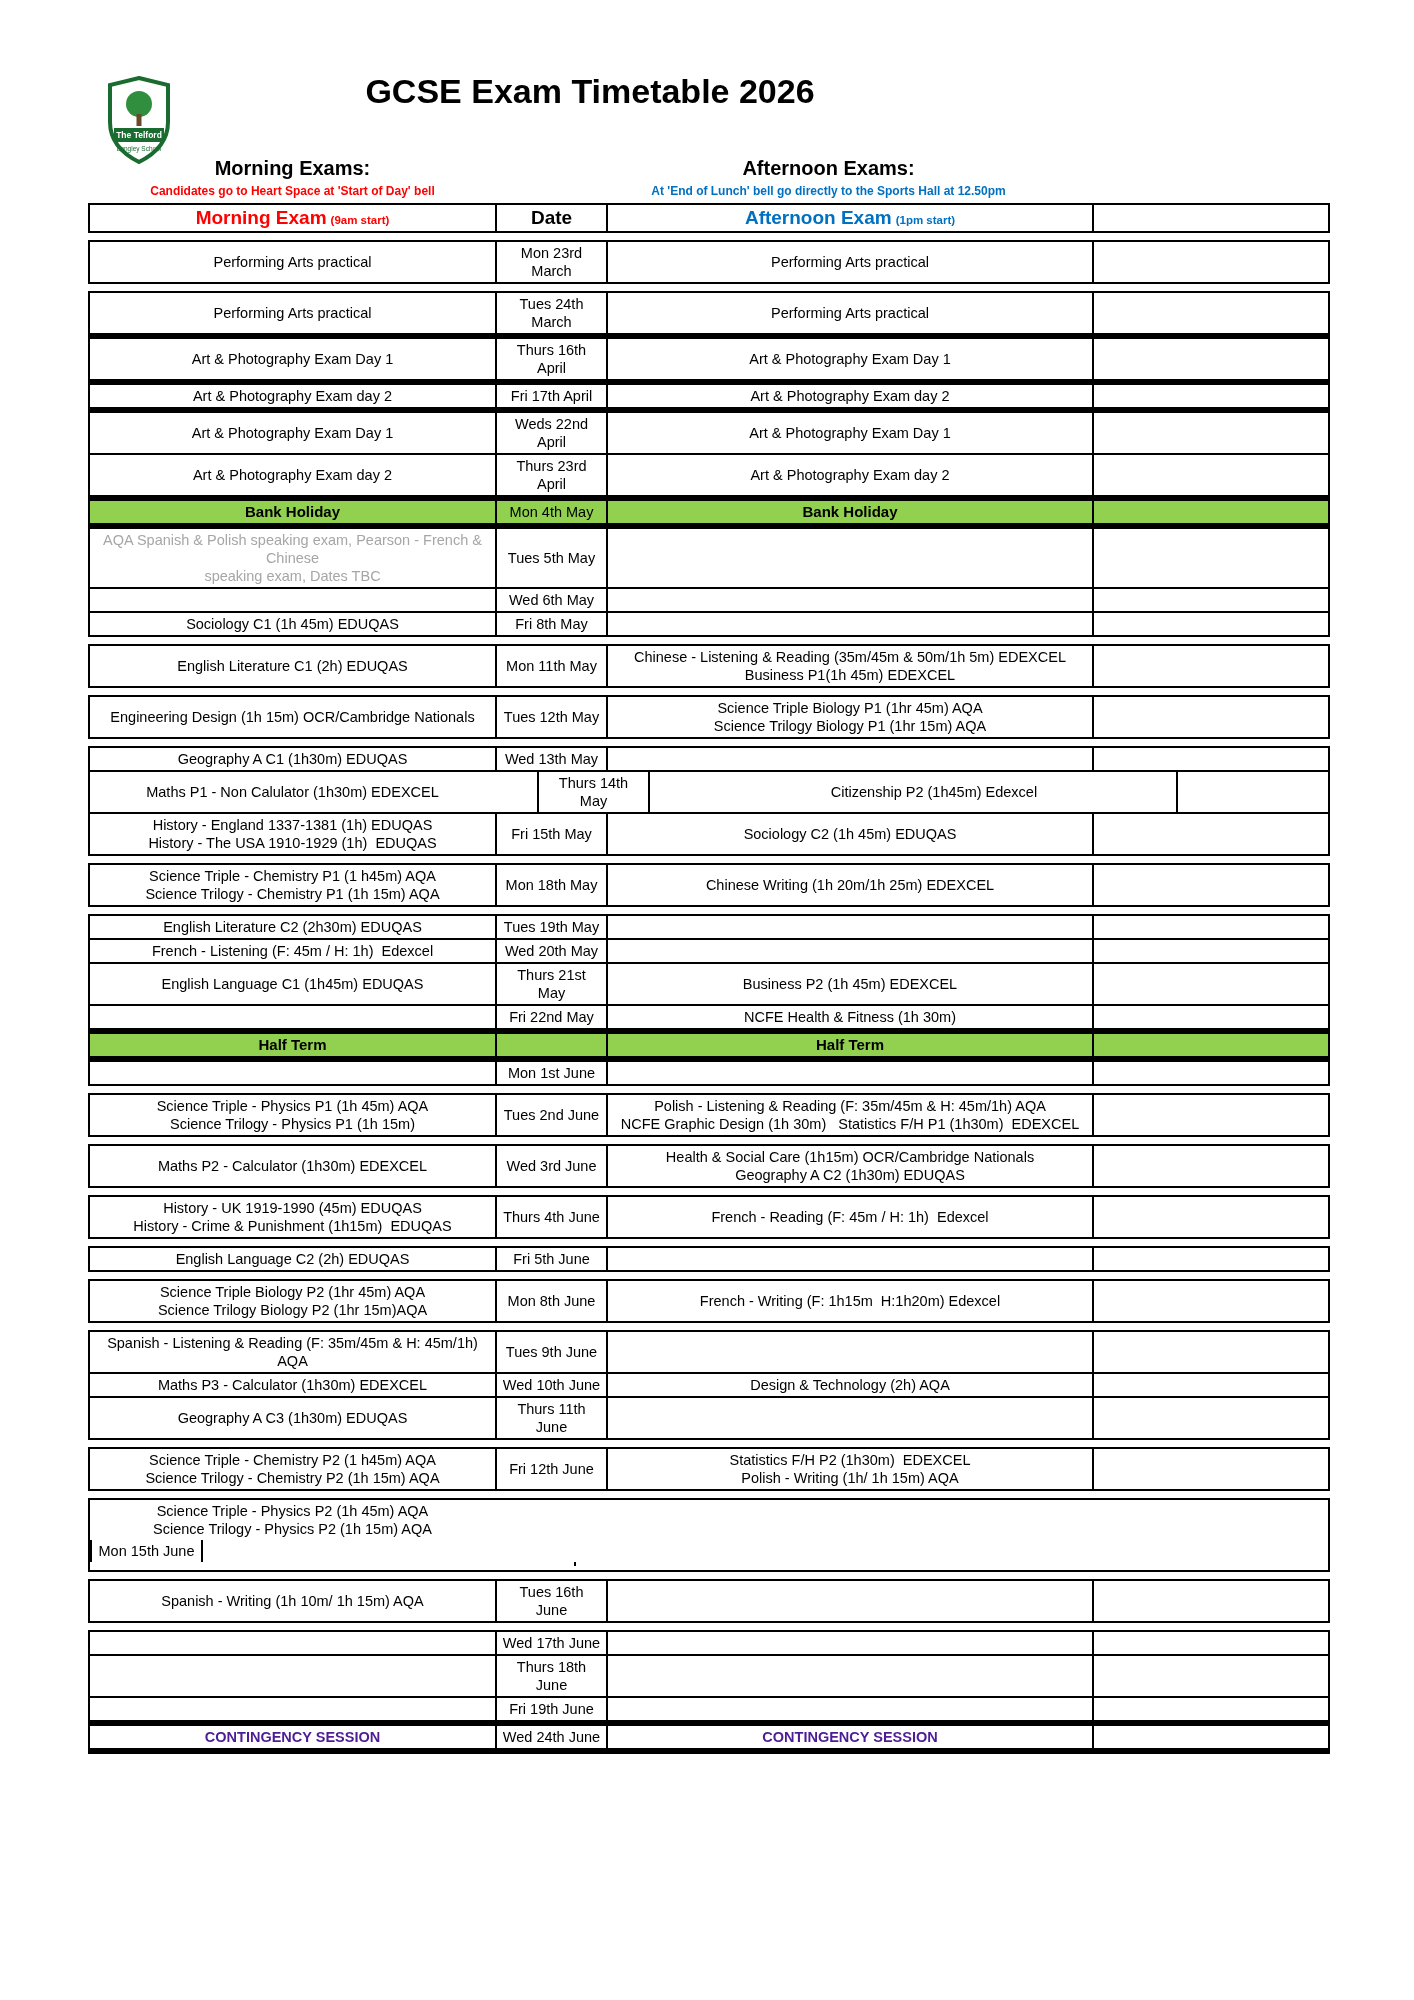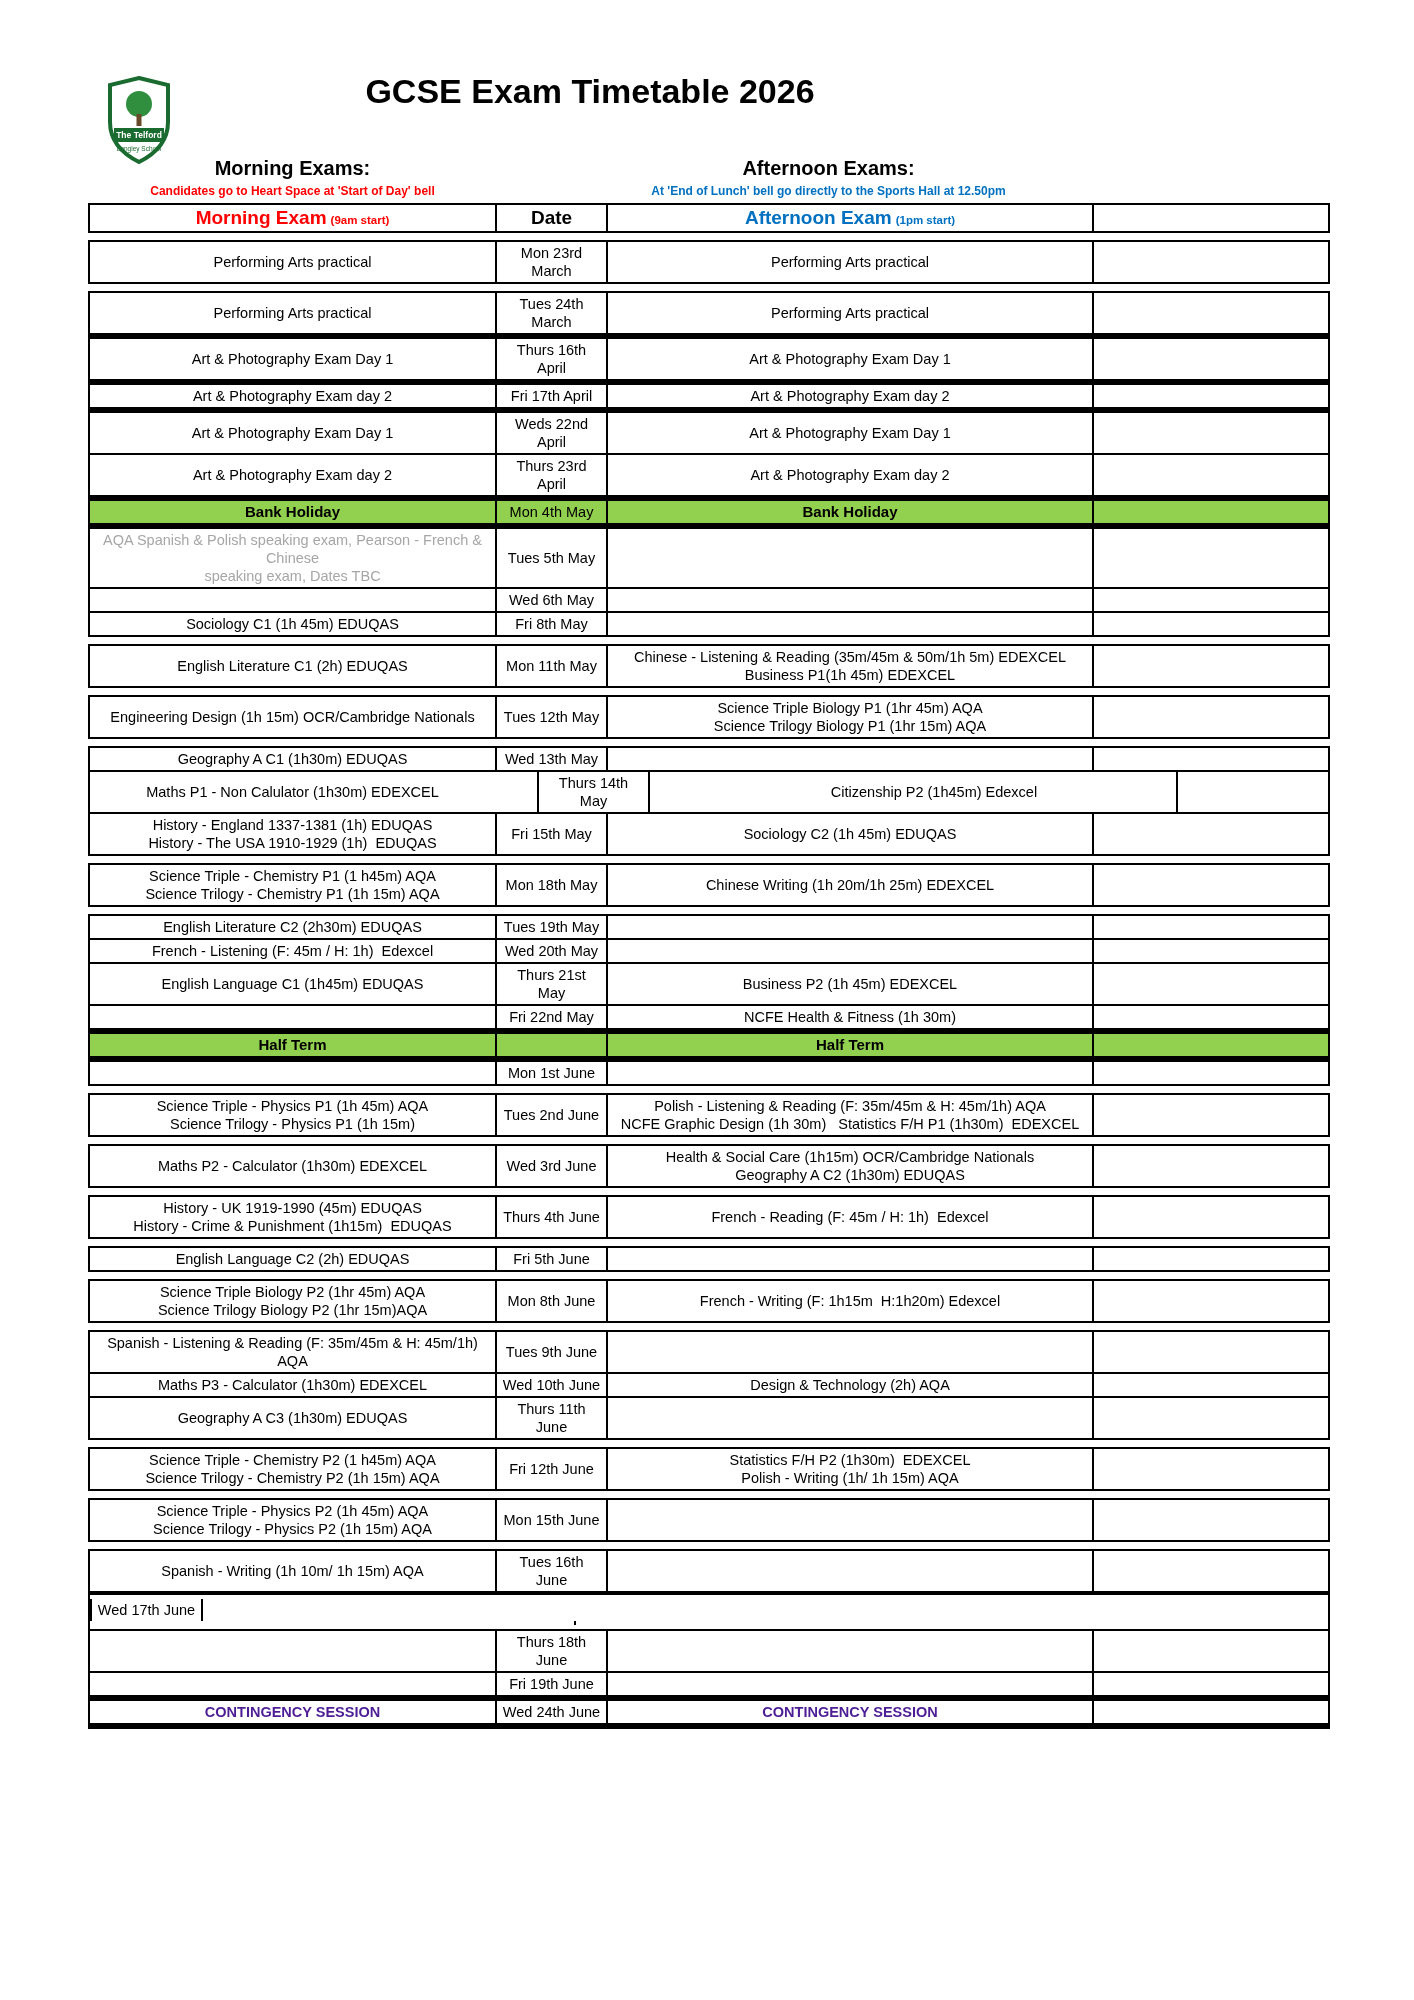--- a/index.html
+++ b/index.html
@@ -458,42 +458,42 @@
           </div>
           <div class="cell cell-d">
             <div class="line">Fri 12th June</div>
           </div>
           <div class="cell cell-a">
             <div class="line">Statistics F/H P2 (1h30m)  EDEXCEL</div>
             <div class="line">Polish - Writing (1h/ 1h 15m) AQA</div>
           </div>
           <div class="cell cell-x"></div>
         </div>
-        <div class="t-row" style="margin-top: 7px;">
+        <div class="t-row" style="margin-top: 7px; flex-direction: column;">
           <div class="cell cell-m">
             <div class="line">Science Triple - Physics P2 (1h 45m) AQA</div>
             <div class="line">Science Trilogy - Physics P2 (1h 15m) AQA</div>
           </div>
           <div class="cell cell-d">
             <div class="line">Mon 15th June</div>
           </div>
           <div class="cell cell-a"></div>
           <div class="cell cell-x"></div>
         </div>
         <div class="t-row" style="margin-top: 7px;">
           <div class="cell cell-m">
             <div class="line">Spanish - Writing (1h 10m/ 1h 15m) AQA</div>
           </div>
           <div class="cell cell-d">
             <div class="line">Tues 16th June</div>
           </div>
           <div class="cell cell-a"></div>
           <div class="cell cell-x"></div>
         </div>
-        <div class="t-row" style=" flex-direction: column;">
+        <div class="t-row" style="margin-top: 7px;">
           <div class="cell cell-m"></div>
           <div class="cell cell-d">
             <div class="line">Wed 17th June</div>
           </div>
           <div class="cell cell-a"></div>
           <div class="cell cell-x"></div>
         </div>
         <div class="t-row" style="margin-top: -2px;">
           <div class="cell cell-m"></div>
           <div class="cell cell-d">

